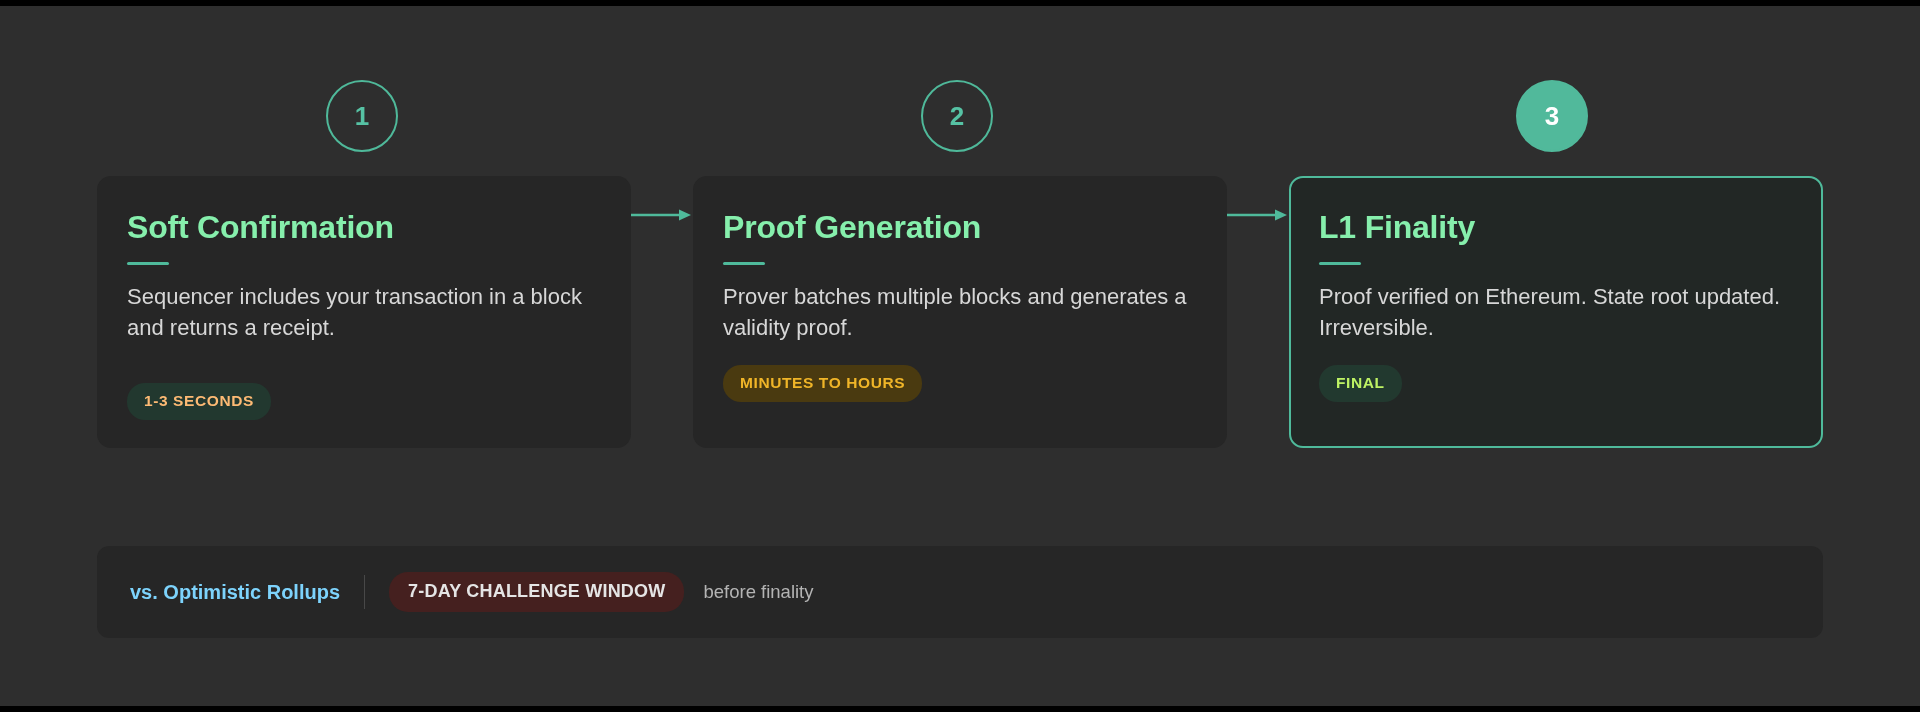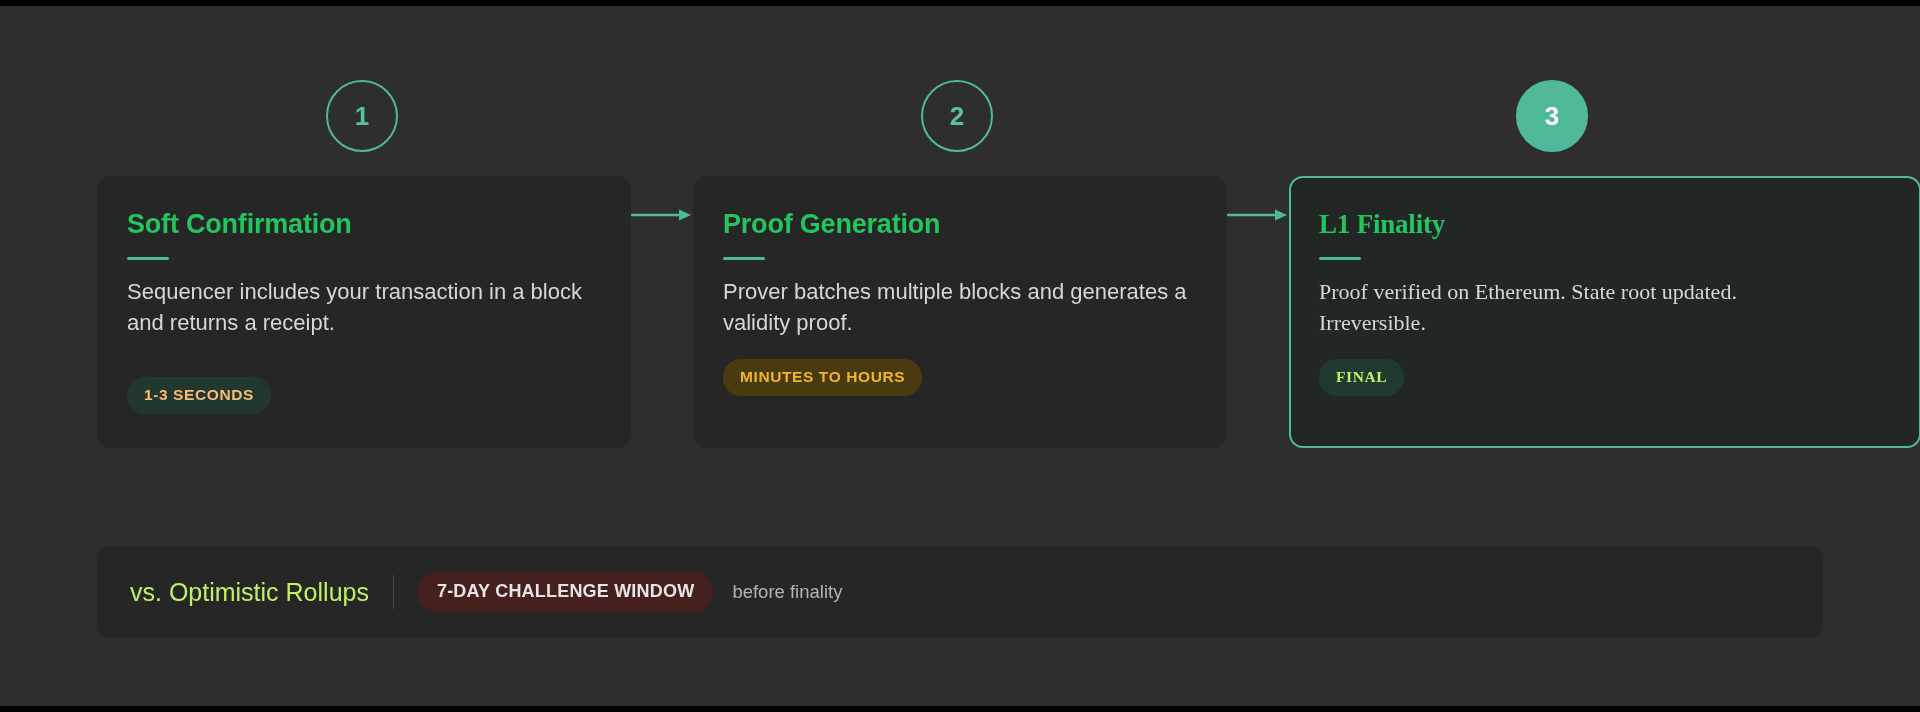--- a/index.html
+++ b/index.html
@@ -83,31 +83,30 @@
     width: 534px;
     height: 272px;
     background: #262626;
     border-radius: 14px;
     padding: 34px 30px 0 30px;
   }
   .card.c1 { left: 0px; }
   .card.c2 { left: 596px; }
   .card.c3 {
     left: 1192px;
-    width: 632px;
+    width: 534px;
     background: #222725;
     border: 2px solid #4fba9b;
-    font-family: Liberation Serif, serif;
   }
   .card.c3 { padding: 32px 28px 0 28px; }
 
   .card-title {
-    font-size: 27px;
+    font-size: 32px;
     font-weight: 700;
-    color: #22c55e;
+    color: #86efac;
     letter-spacing: -0.2px;
     line-height: 1.1;
   }
   .title-rule {
     width: 42px;
     height: 3px;
     background: #4fba9b;
     border-radius: 2px;
     margin-top: 17px;
   }
@@ -179,22 +178,23 @@
     top: 540px;
     width: 1726px;
     height: 92px;
     background: #262626;
     border-radius: 12px;
     display: flex;
     align-items: center;
     padding-left: 33px;
   }
   .footer-label {
-    font-size: 25px;
-    color: #bef264;
+    font-size: 20px;
+    color: #7dd3fc;
+    font-weight: bold;
   }
   .footer-divider {
     width: 1px;
     height: 34px;
     background: #484848;
     margin: 0 24px;
   }
   .badge.danger {
     margin-top: 0;
     background: #45201f;

